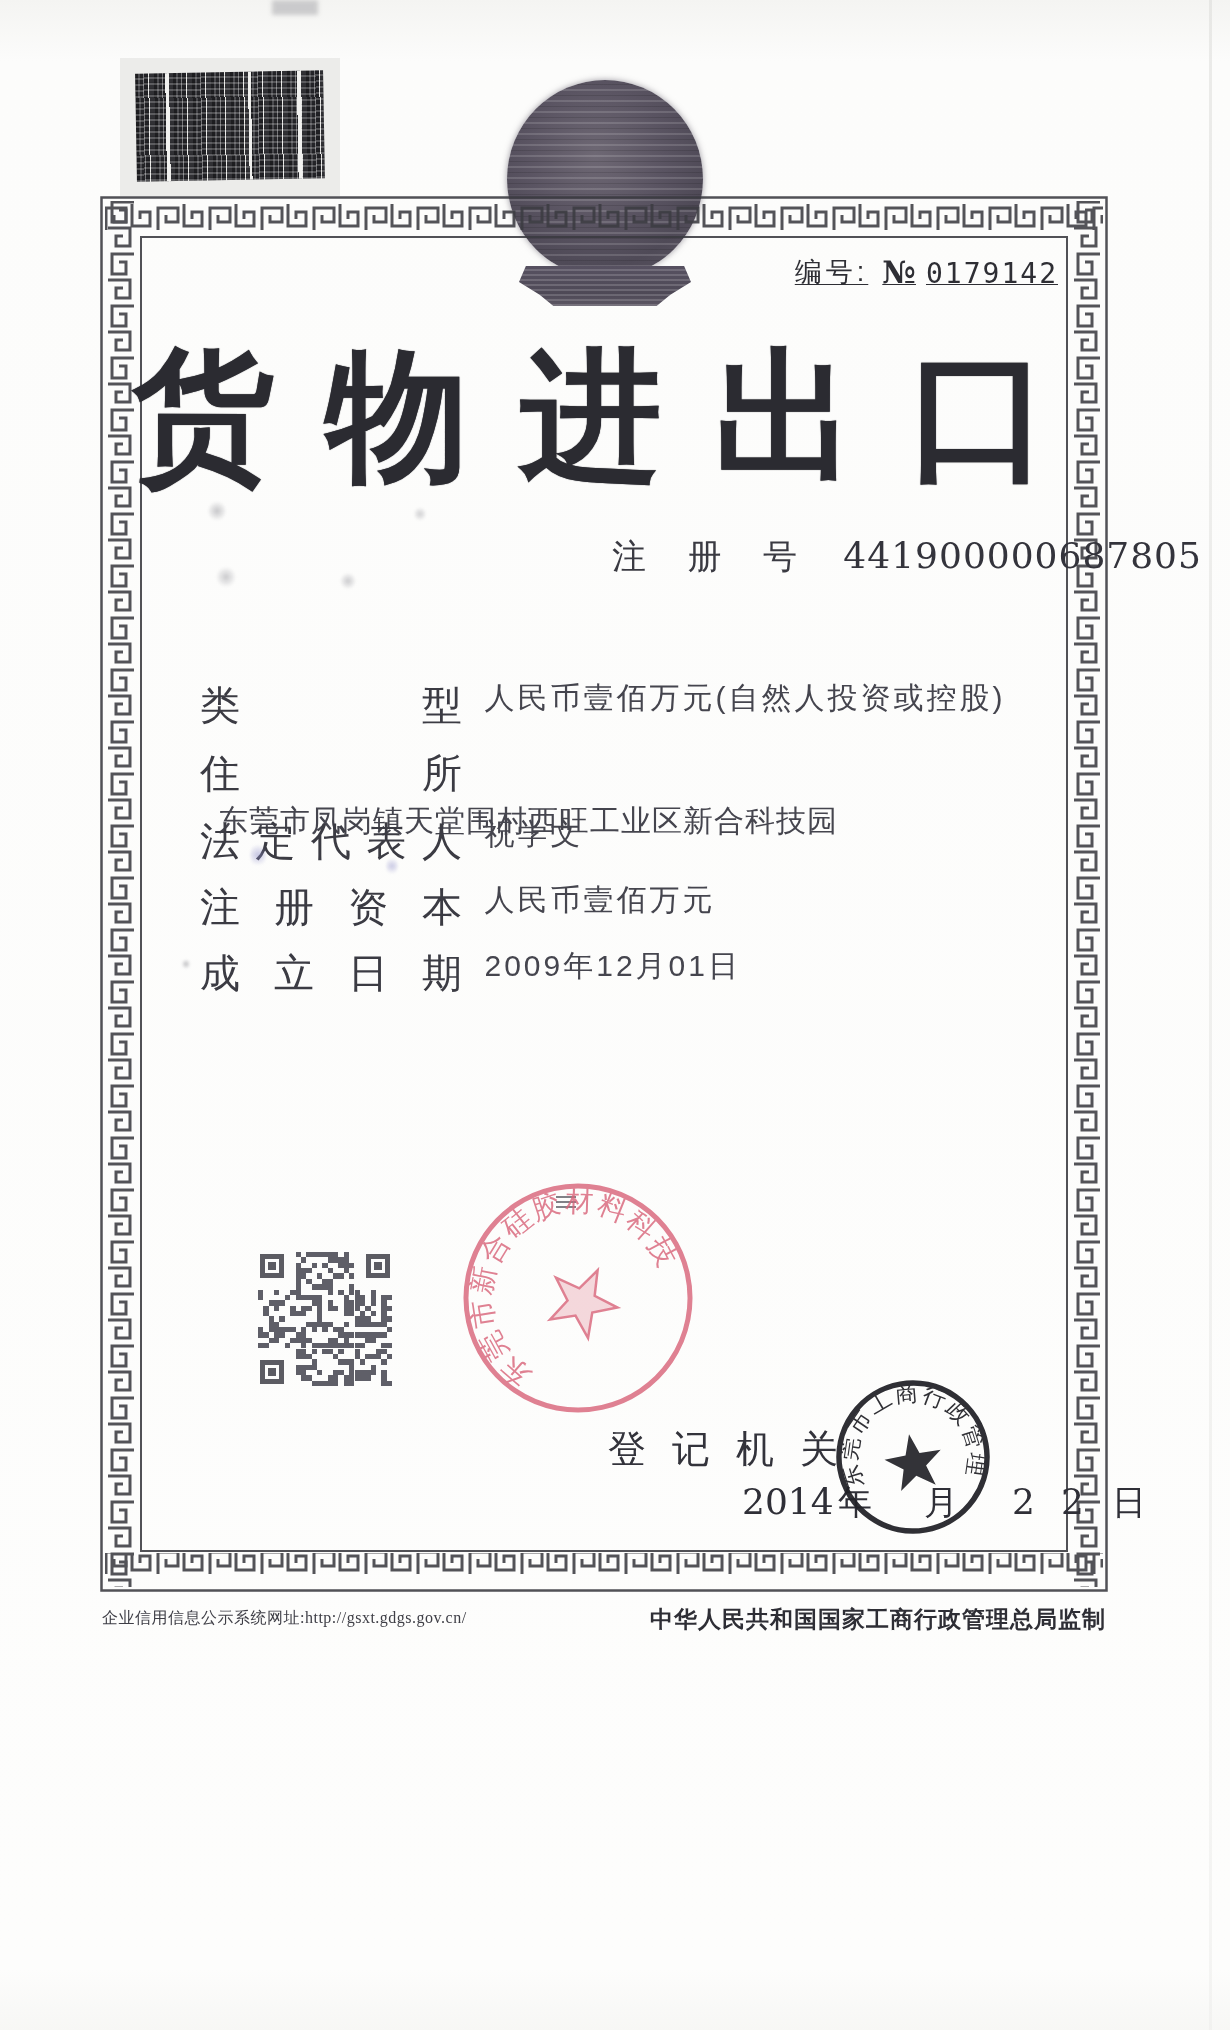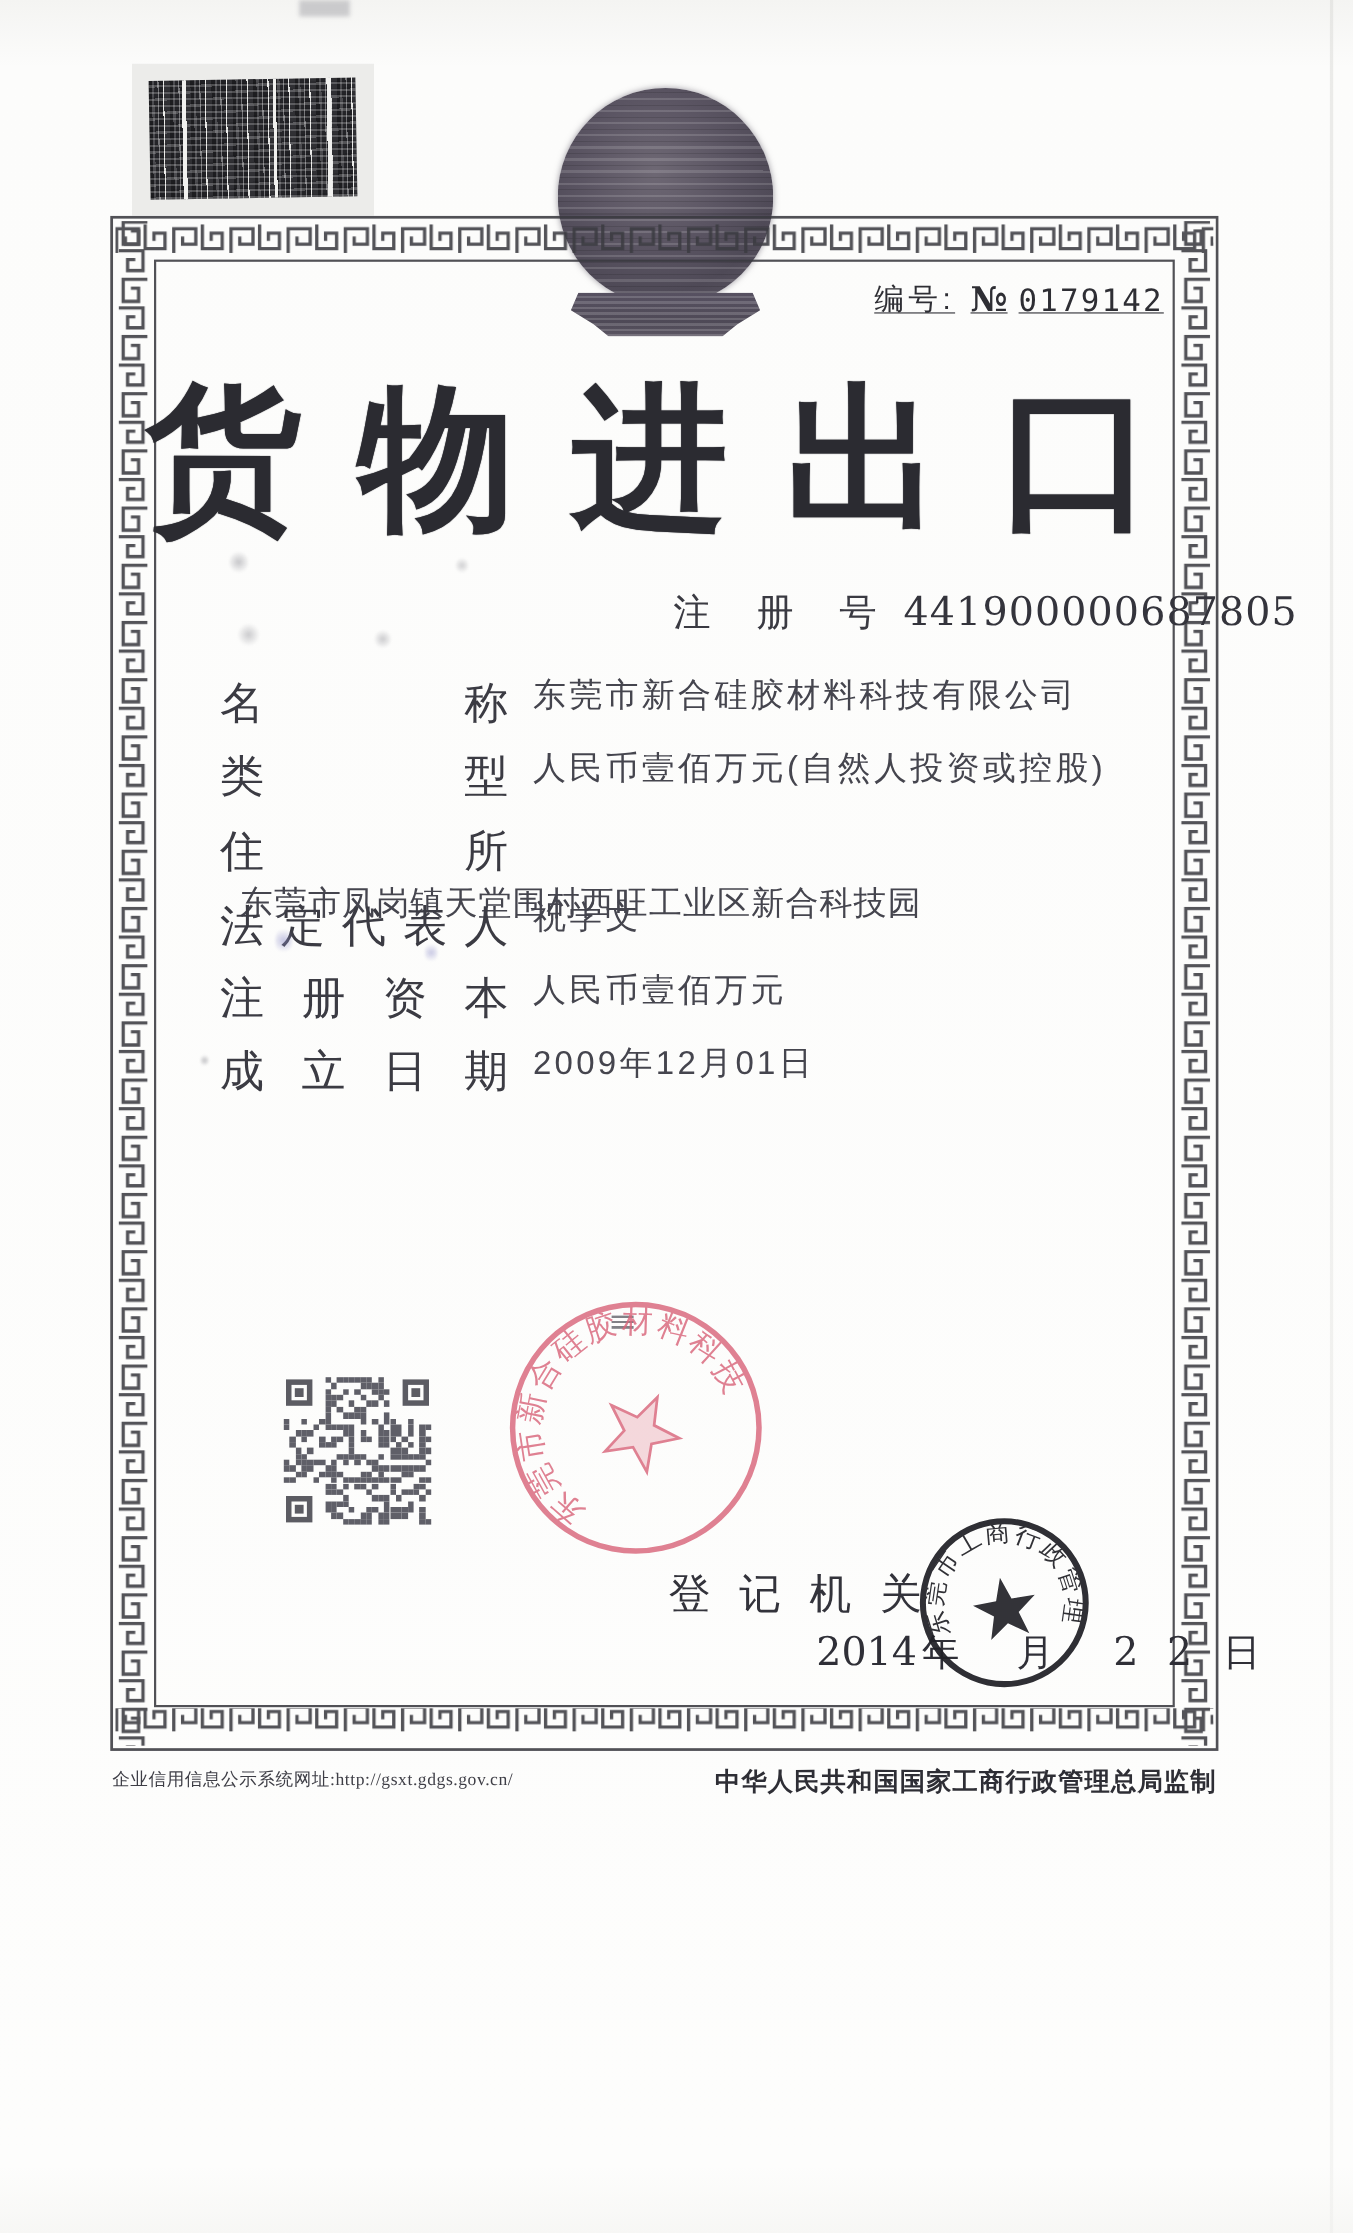--- a/index.html
+++ b/index.html
@@ -37,21 +37,21 @@
   .serial .cjk{font-size:27px;letter-spacing:4px;vertical-align:2px;}
   .serial .numsym{font-family:"DejaVu Serif",serif;font-weight:bold;font-size:31px;margin:0 10px 0 14px;}
   .serial .digits{font-family:"DejaVu Sans Mono",monospace;font-size:28px;letter-spacing:2px;}
   
   .title{position:absolute;left:100px;top:322px;width:1008px;text-align:center;
     font-size:142px;font-weight:900;letter-spacing:52px;padding-left:26px;box-sizing:border-box;
     color:#2b2b31;text-shadow:0 0 1px #2b2b31;}
   
   .regno{position:absolute;left:612px;top:534px;white-space:nowrap;}
   .regno .lbl{font-size:34px;letter-spacing:16px;color:#3a3a42;}
-  .regno .val{font-family:"DejaVu Serif",serif;font-size:36px;color:#34343c;margin-left:4px;letter-spacing:1px;}
+  .regno .val{font-family:"DejaVu Serif",serif;font-size:36px;color:#34343c;margin-left:26px;letter-spacing:1px;}
   
   .row{position:absolute;left:200px;width:900px;}
   .row .flabel{display:inline-block;width:262px;font-size:40px;color:#3b3b43;
     text-align:justify;text-align-last:justify;vertical-align:top;}
   .row .fvalue{display:inline-block;margin-left:18px;font-size:30px;letter-spacing:3px;color:#45454e;vertical-align:6px;white-space:nowrap;}
   .row.scope .fvalue{width:596px;font-size:21px;line-height:39px;letter-spacing:1.5px;
     white-space:normal;vertical-align:top;margin-top:6px;color:#3f3f48;}
   
   .qr{position:absolute;left:258px;top:1252px;width:134px;height:134px;opacity:.88;}
   .qr .cell{position:absolute;background:#4a4a54;}
@@ -122,24 +122,20 @@
     <span class="cjk">编号:</span><span class="numsym">№</span><span class="digits">0179142</span>
   </div>
 
   <div class="title">货物进出口</div>
 
   <div class="regno">
     <span class="lbl">注 册 号</span>
     <span class="val">441900000687805</span>
   </div>
 
-  <div class="row" style="top:612px">
-    <span class="flabel">名称</span>
-    <span class="fvalue">东莞市新合硅胶材料科技有限公司</span>
-  </div>
   <div class="row" style="top:678px">
     <span class="flabel">类型</span>
     <span class="fvalue">人民币壹佰万元(自然人投资或控股)</span>
   </div>
   <div class="row" style="top:746px">
     <span class="flabel">住所</span>
     <span class="fvalue" style="letter-spacing:1px">东莞市凤岗镇天堂围村西旺工业区新合科技园</span>
   </div>
   <div class="row" style="top:814px">
     <span class="flabel">法定代表人</span>

